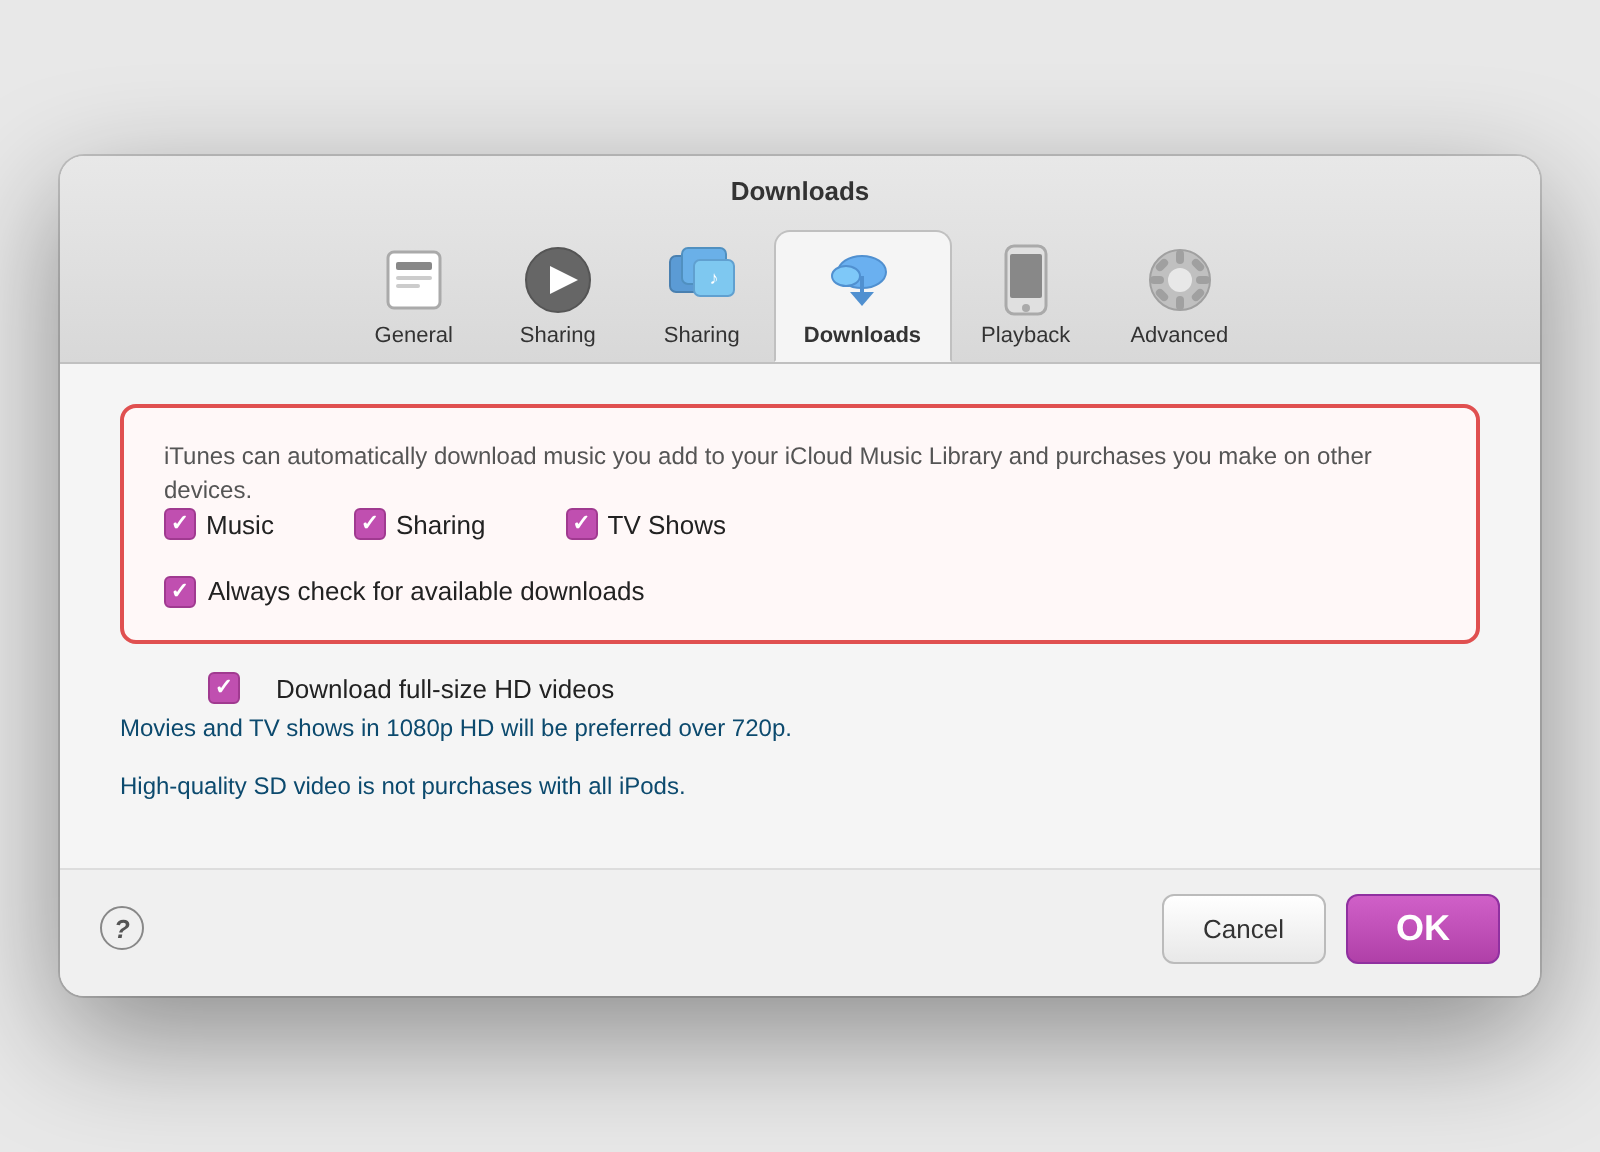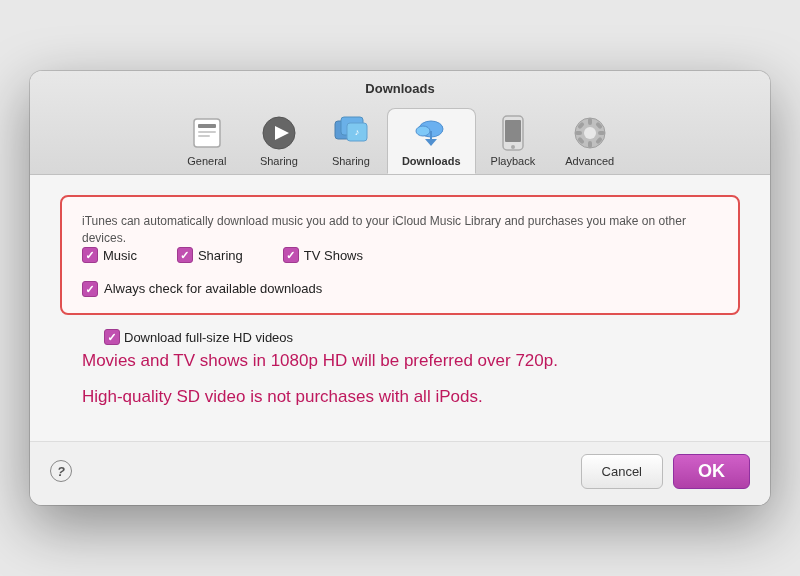--- a/index.html
+++ b/index.html
@@ -165,35 +165,34 @@
       cursor: pointer;
     }
 
     .standard-section {
       margin-bottom: 12px;
     }
 
     .standard-row {
       display: flex;
       align-items: center;
-      gap: 4px;
+      gap: 18px;
       margin-bottom: 4px;
       padding-left: 44px;
     }
 
     .standard-row label {
       font-size: 13px;
       color: #222;
       cursor: pointer;
     }
 
     .sub-desc {
-      font-size: 17px;
-      color: #be185d;
-      margin-left: 22px;
+      font-size: 12px;
+      color: #0c4a6e;
       line-height: 1.4;
       margin-bottom: 10px;
     }
 
     .footer {
       display: flex;
       align-items: center;
       justify-content: space-between;
       padding: 12px 20px 16px 20px;
       background: #f0f0f0;

